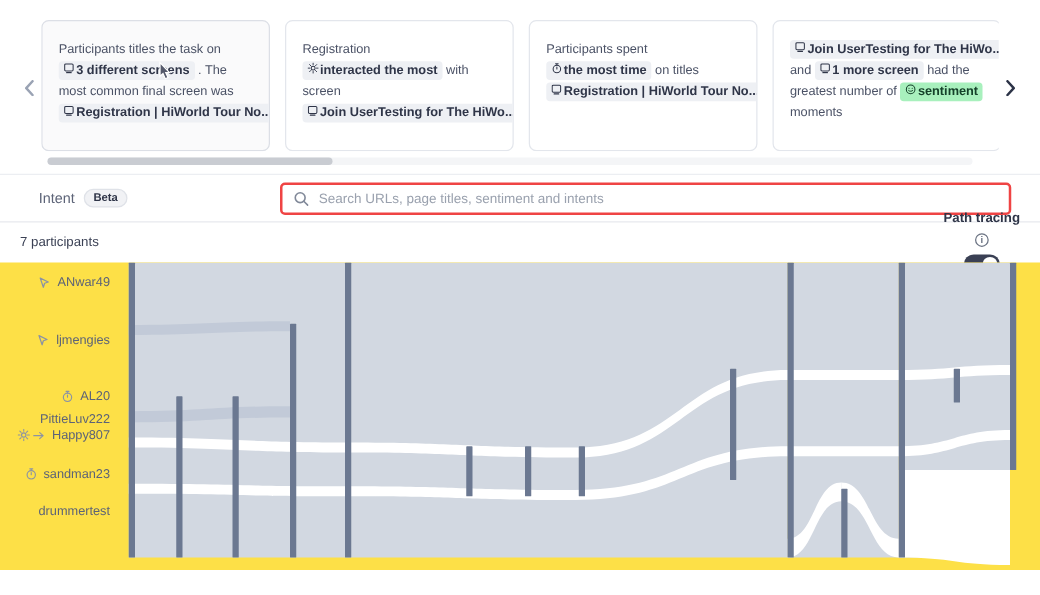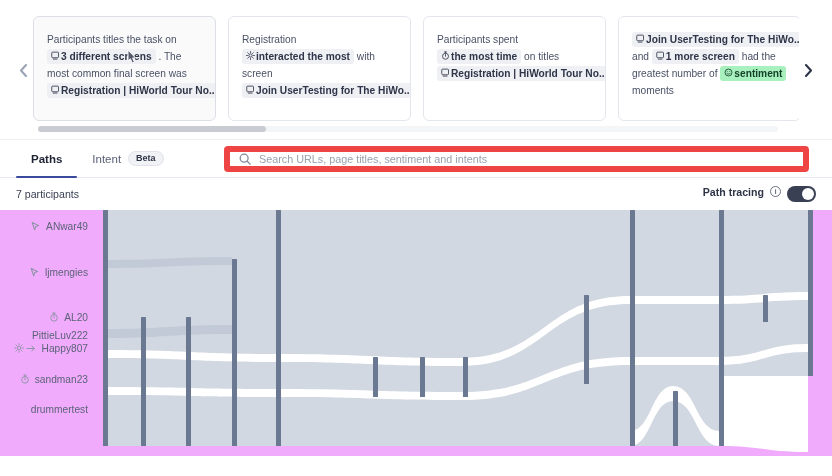--- a/index.html
+++ b/index.html
@@ -123,21 +123,21 @@
     border: 1px solid #dfe2e8;
     border-radius: 9px;
     padding: 2px 7px;
     line-height: 1;
   }
   .search-wrap {
     position: absolute;
     left: 224px; top: 6px;
     width: 585px; height: 26px;
     background: #ffffff;
-    border: 6px solid #ef4444;
+    border: 2px solid #ef4444;
     border-radius: 4px;
     display: flex; align-items: center;
     padding: 0 9px;
     gap: 8px;
   }
   .search-icon { flex: 0 0 auto; display: flex; color: #818999; }
   .search-input {
     flex: 1;
     border: none; outline: none;
     font-family: "Liberation Sans", sans-serif;
@@ -152,21 +152,21 @@
     position: relative;
     height: 32px;
     display: flex; align-items: center;
     padding: 0 16px;
   }
   .participants-count { font-size: 10.6px; color: #3a4054; text-align: right; }
   .path-tracing {
     position: absolute;
     right: 16px; top: 50%;
     transform: translateY(-50%);
-    display: flex; align-items: flex-start; gap: 6px;
+    display: flex; align-items: center; gap: 6px; flex-direction: column;
   }
   .path-tracing-label {
     font-size: 10.6px; font-weight: bold; color: #2f3548;
   }
   .info-icon {
     width: 11px; height: 11px;
     border: 1.2px solid #6b7383;
     border-radius: 50%;
     color: #6b7383;
     font-size: 7.6px;
@@ -186,21 +186,21 @@
     top: 2px; right: 2px;
     width: 12px; height: 12px;
     border-radius: 50%;
     background: #ffffff;
   }
 
   
   .sankey-region {
     position: relative;
     height: 246px;
-    background: #f0abfc;
+    background: #fde047;
   }
   .participant-labels {
     position: absolute;
     left: 0; top: 0;
     width: 96px; height: 246px;
     z-index: 3;
   }
   .participant-row {
     position: absolute;
     right: 8px;
@@ -279,23 +279,20 @@
     </svg>
   </div>
 
   <div class="hscroll-rail">
     <div class="hscroll-thumb" id="hscroll-thumb" style="width: 228px;"></div>
   </div>
 </div>
 
 <div class="toolbar">
   <div class="tabs" id="tabs">
-      <div class="tab active">
-        <span>Paths</span>
-      </div>
       <div class="tab">
         <span>Intent</span>
         <span class="beta-badge">Beta</span>
       </div>
     </div>
 
   <div class="search-wrap">
     <span class="search-icon">
       <svg width="12" height="12" viewBox="0 0 14 14" fill="none" aria-hidden="true">
         <circle cx="6" cy="6" r="4.6" stroke="currentColor" stroke-width="1.5"></circle>

